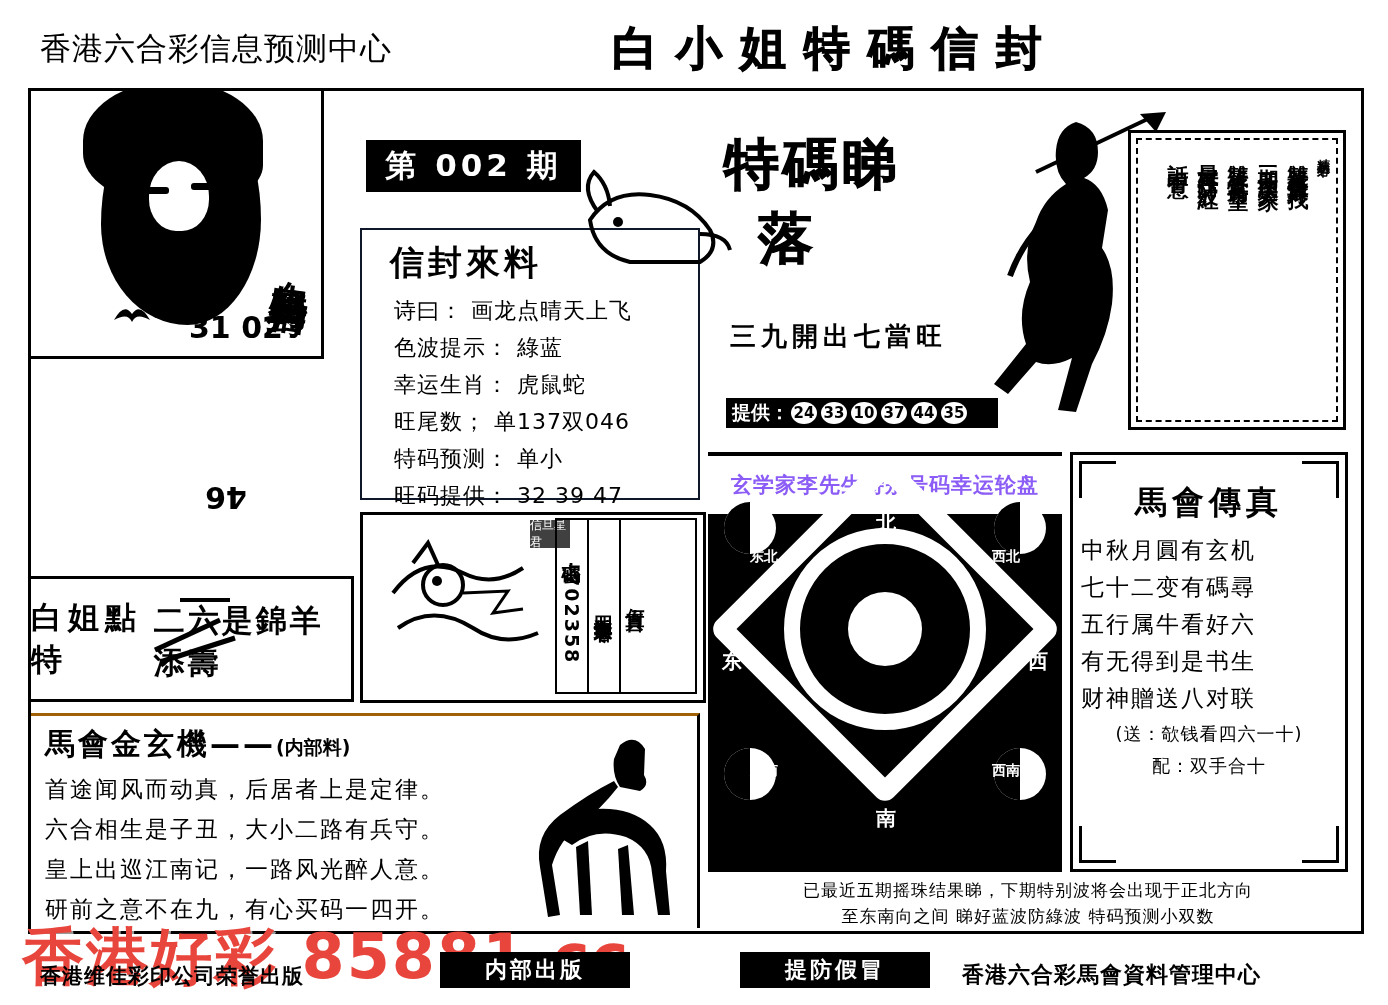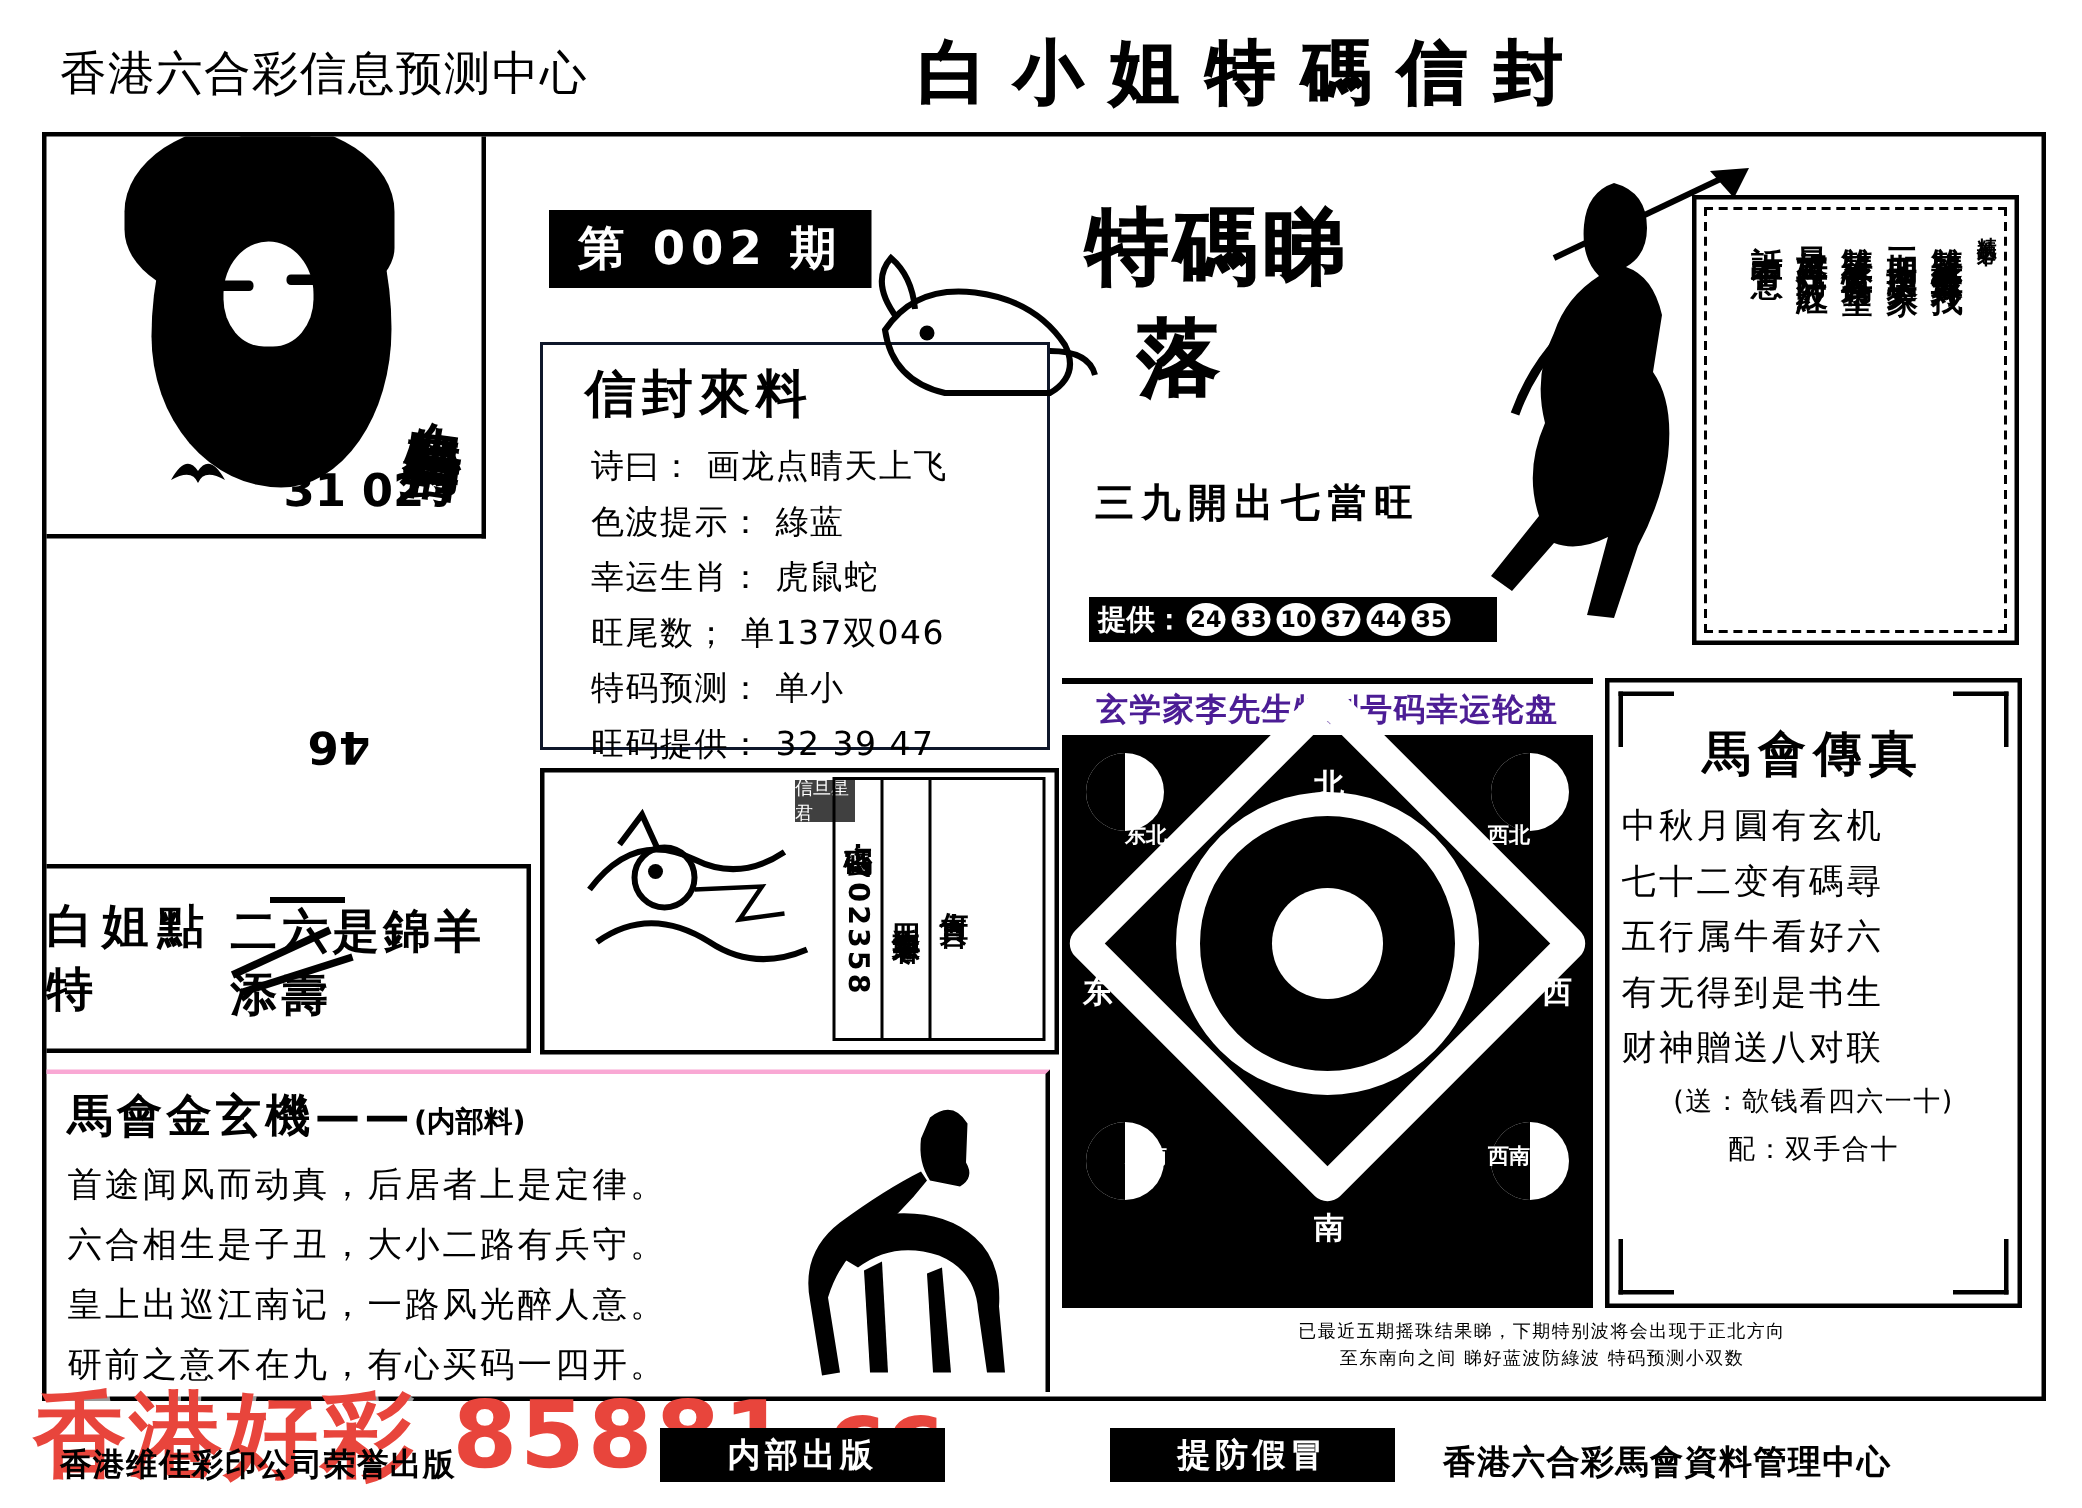--- a/index.html
+++ b/index.html
@@ -46,21 +46,21 @@
   
   .dragonbox{position:absolute;left:360px;top:512px;width:340px;height:185px;border:3px solid #000;}
   .codebox{position:absolute;left:555px;top:518px;width:138px;height:172px;border:2px solid #000;display:flex;}
   .vcol{writing-mode:vertical-rl;font-size:19px;font-weight:bold;letter-spacing:2px;
         border-left:2px solid #000;padding:4px 2px;text-align:center;}
   .vcol:first-child{border-left:none;}
   .stamp{position:absolute;left:530px;top:520px;width:40px;height:28px;background:#404040;color:#fff;font-size:12px;
      display:flex;align-items:center;justify-content:center;}
 
   
-  .poembox{position:absolute;left:31px;top:713px;width:669px;height:215px;border-top:3px solid #f9a8d4;border-right:3px solid #000;padding:8px 14px;box-sizing:border-box;}
+  .poembox{position:absolute;left:31px;top:713px;width:669px;height:215px;border-top:3px solid #a16207;border-right:3px solid #000;padding:8px 14px;box-sizing:border-box;}
   .poembox .t{font-size:30px;font-weight:bold;letter-spacing:3px;}
   .poembox .t small{font-size:19px;font-weight:bold;letter-spacing:0;}
   .poembox .p{font-size:23px;letter-spacing:2px;margin-top:9px;}
 
   
   .bigtitle{position:absolute;left:724px;top:128px;width:250px;}
   .bigtitle .l1{font-size:55px;font-weight:bold;letter-spacing:4px;-webkit-text-stroke:1px #000;}
   .bigtitle .l2{font-size:55px;font-weight:bold;margin-left:34px;-webkit-text-stroke:1px #000;}
   .verse{position:absolute;left:730px;top:318px;font-size:26px;font-weight:bold;letter-spacing:5px;line-height:1.45;}
   .provide{position:absolute;left:726px;top:398px;width:272px;height:30px;background:#000;color:#fff;
@@ -73,31 +73,31 @@
 
   
   .stampbox{position:absolute;left:1128px;top:130px;width:218px;height:300px;border:3px solid #000;padding:5px;box-sizing:border-box;}
   .stampbox .inner{width:100%;height:100%;border:2px dashed #000;display:flex;flex-direction:row-reverse;
       justify-content:flex-start;padding:8px 4px;box-sizing:border-box;}
   .stampbox .c{writing-mode:vertical-rl;font-size:21px;font-weight:bold;letter-spacing:4px;margin-left:2px;}
   .stampbox .c.small{font-size:13px;letter-spacing:2px;}
 
   
   .wheelpanel{position:absolute;left:708px;top:452px;width:354px;height:420px;background:#000;color:#fff;}
-  .wheelpanel .wt{position:absolute;top:4px;left:0;width:100%;text-align:center;background:#fff;color:#4c1d95;
-      font-size:21px;font-weight:bold;letter-spacing:1px;padding:3px 0;}
+  .wheelpanel .wt{position:absolute;top:4px;left:0;width:100%;text-align:center;background:#fff;color:#8b5cf6;
+      font-size:21px;font-weight:bold;letter-spacing:1px;padding:15px 0;}
   .wheel{position:absolute;left:50%;top:52px;transform:translateX(-50%);width:250px;height:250px;}
   .ring{position:absolute;inset:0;border:20px solid #fff;border-radius:12px;transform:rotate(45deg);box-sizing:border-box;}
   .ring2{position:absolute;left:24px;top:24px;width:202px;height:202px;border:16px solid #fff;border-radius:50%;box-sizing:border-box;}
   .hub{position:absolute;left:88px;top:88px;width:74px;height:74px;border-radius:50%;background:#fff;}
   .dir{position:absolute;color:#fff;font-size:20px;font-weight:bold;}
   .yy{position:absolute;width:52px;height:52px;border-radius:50%;background:#fff;}
   .yy:after{content:"";position:absolute;left:0;top:0;width:26px;height:52px;background:#000;border-radius:26px 0 0 26px;}
 
-  .wnote{position:absolute;left:708px;top:878px;width:640px;font-size:12px;line-height:1.5;text-align:center;letter-spacing:1px;}
+  .wnote{position:absolute;left:708px;top:878px;width:640px;font-size:17px;line-height:1.5;text-align:center;letter-spacing:1px;}
 
   
   .rpanel{position:absolute;left:1070px;top:452px;width:278px;height:420px;border:3px solid #000;box-sizing:border-box;padding:8px;}
   .rpanel h4{margin:18px 0 10px;text-align:center;font-size:32px;font-weight:bold;letter-spacing:5px;}
   .rpanel .ln{text-align:left;font-size:23px;letter-spacing:2px;margin:6px 0;}
   .rpanel .sm{text-align:center;font-size:18px;letter-spacing:1px;margin:8px 0 2px;}
   .corner{position:absolute;width:34px;height:34px;border:3px solid #000;}
 
   
   .camel{position:absolute;left:500px;top:715px;width:210px;height:215px;}

